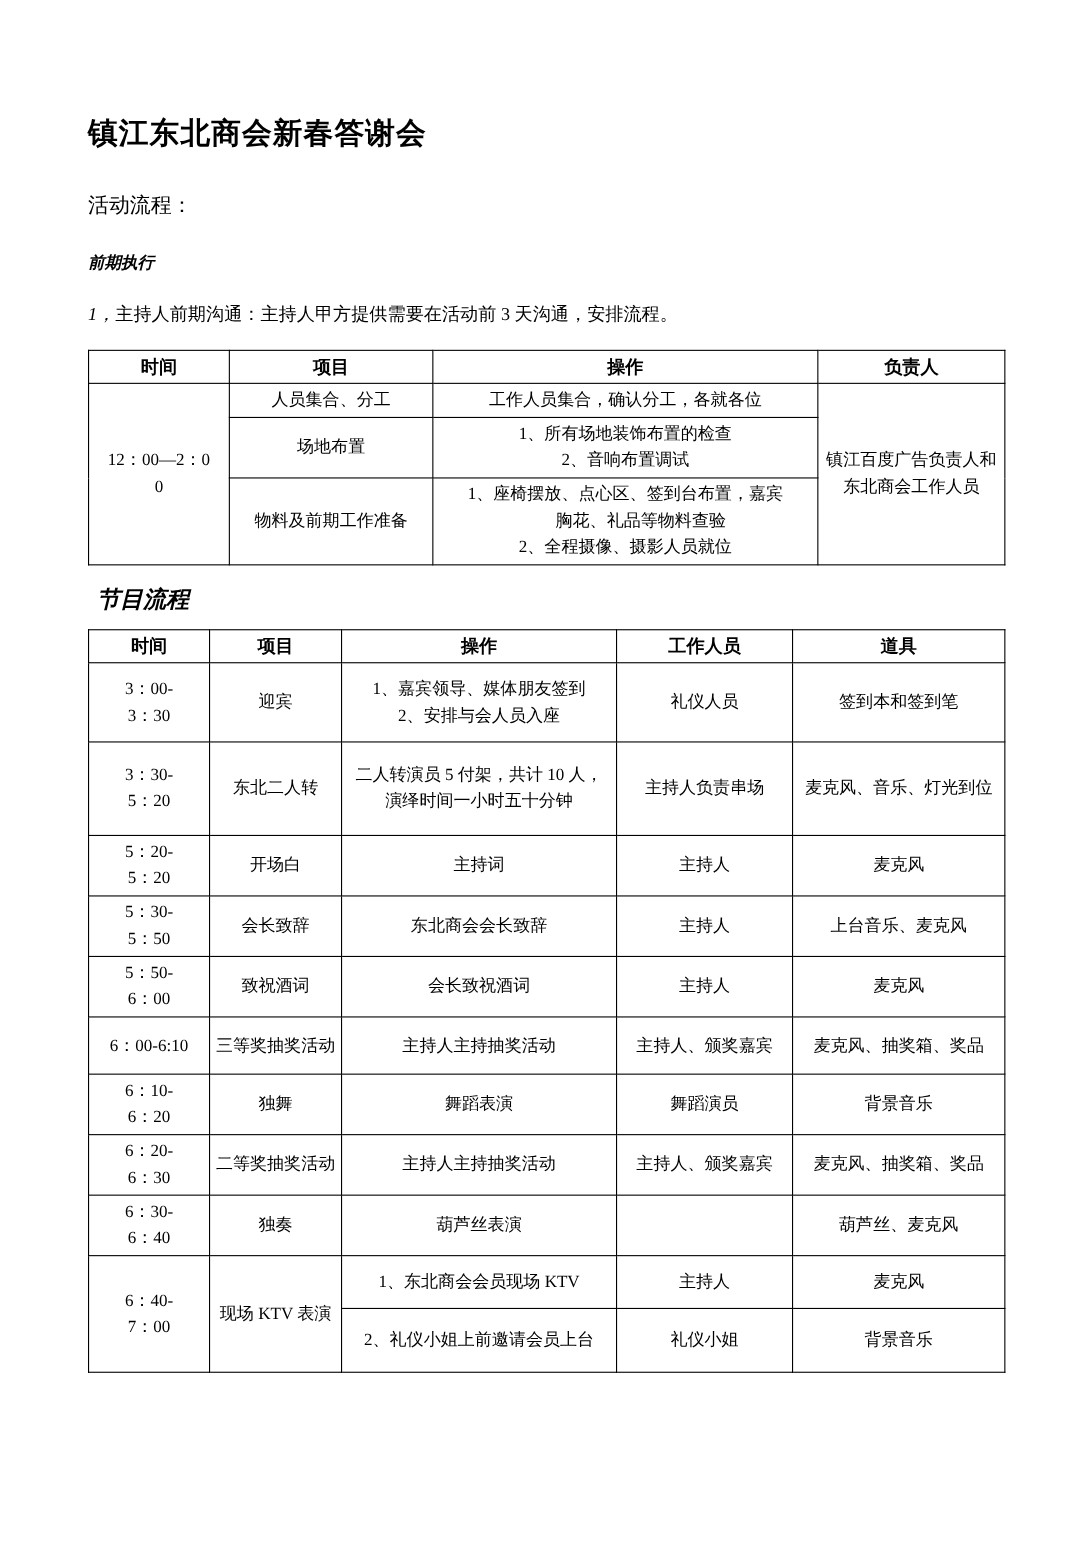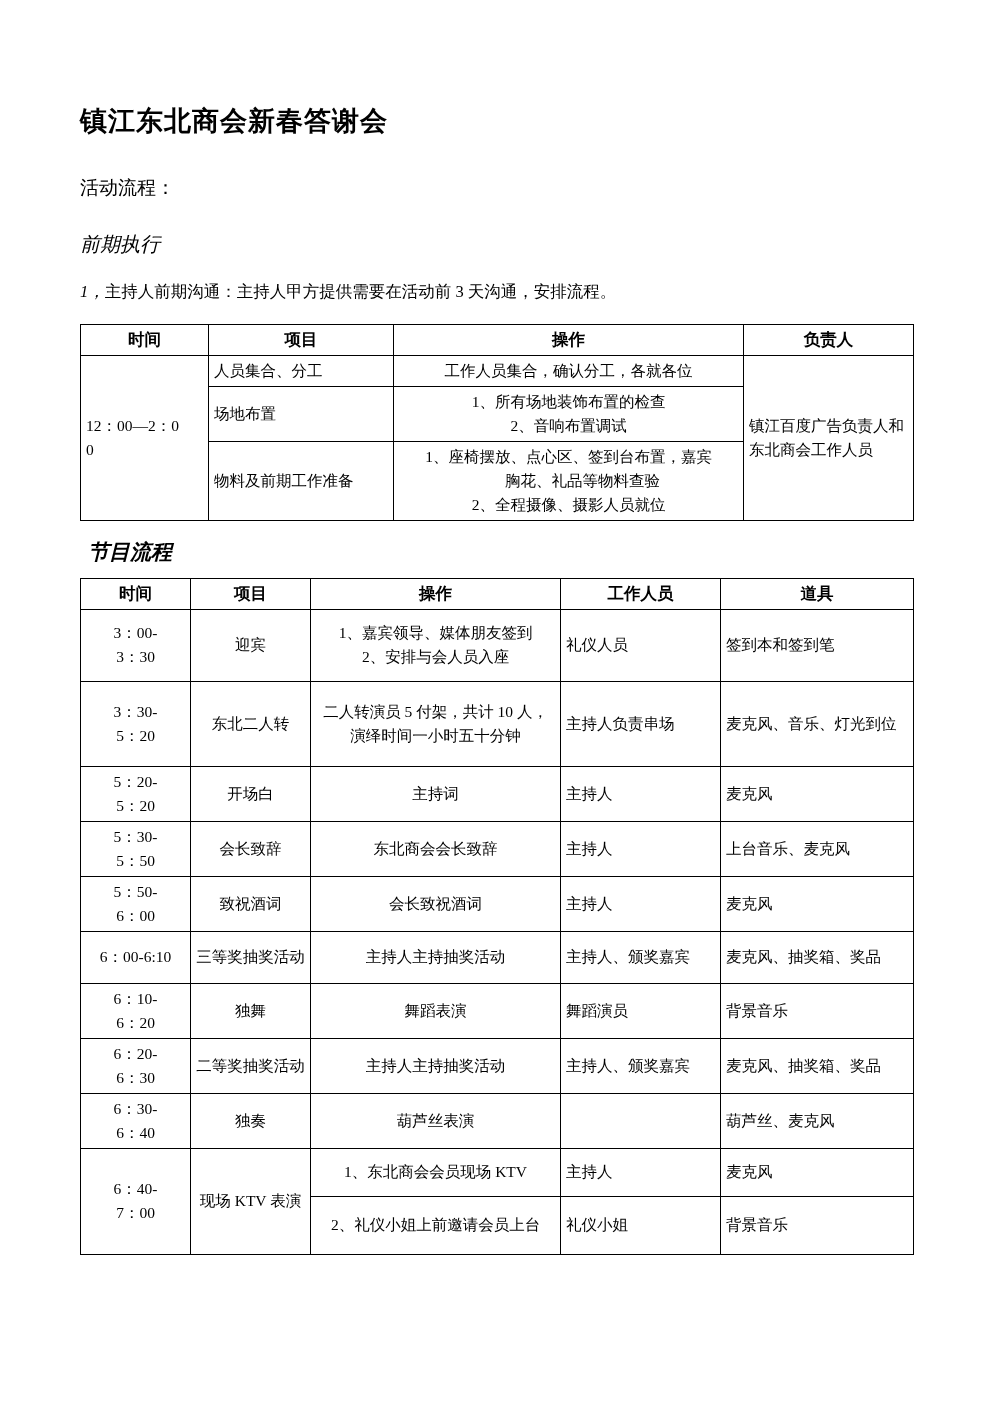--- a/index.html
+++ b/index.html
@@ -33,22 +33,22 @@
     line-height: 1.2;
   }
   .section-label {
     font-size: 19px;
     font-weight: normal;
     margin: 0;
     padding-top: 39px;
     line-height: 1.3;
   }
   .sub-heading {
-    font-size: 20px;
-    font-weight: normal;
+    font-size: 15px;
+    font-weight: bold;
     font-style: italic;
     margin: 0;
     padding-top: 30px;
     line-height: 1.3;
   }
   .sub-heading-2 {
     font-size: 21px;
     font-weight: bold;
     font-style: italic;
     margin: 0;
@@ -88,21 +88,21 @@
   table.flow th {
     text-align: center;
     font-weight: bold;
     font-size: 16.5px;
     height: 27px;
     padding: 2px 20px;
   }
   .tbl1-wrap { padding-top: 21px; }
   .tbl2-wrap { padding-top: 12px; }
 
-  .c-center { text-align: left; }
+  .c-center { text-align: center; }
   .c-left   { text-align: center; }
 
   .cell-lines { display: block; }
   .cell-lines .ln { display: block; }
 </style>
 </head>
 <body>
 
 <div class="page">
 

